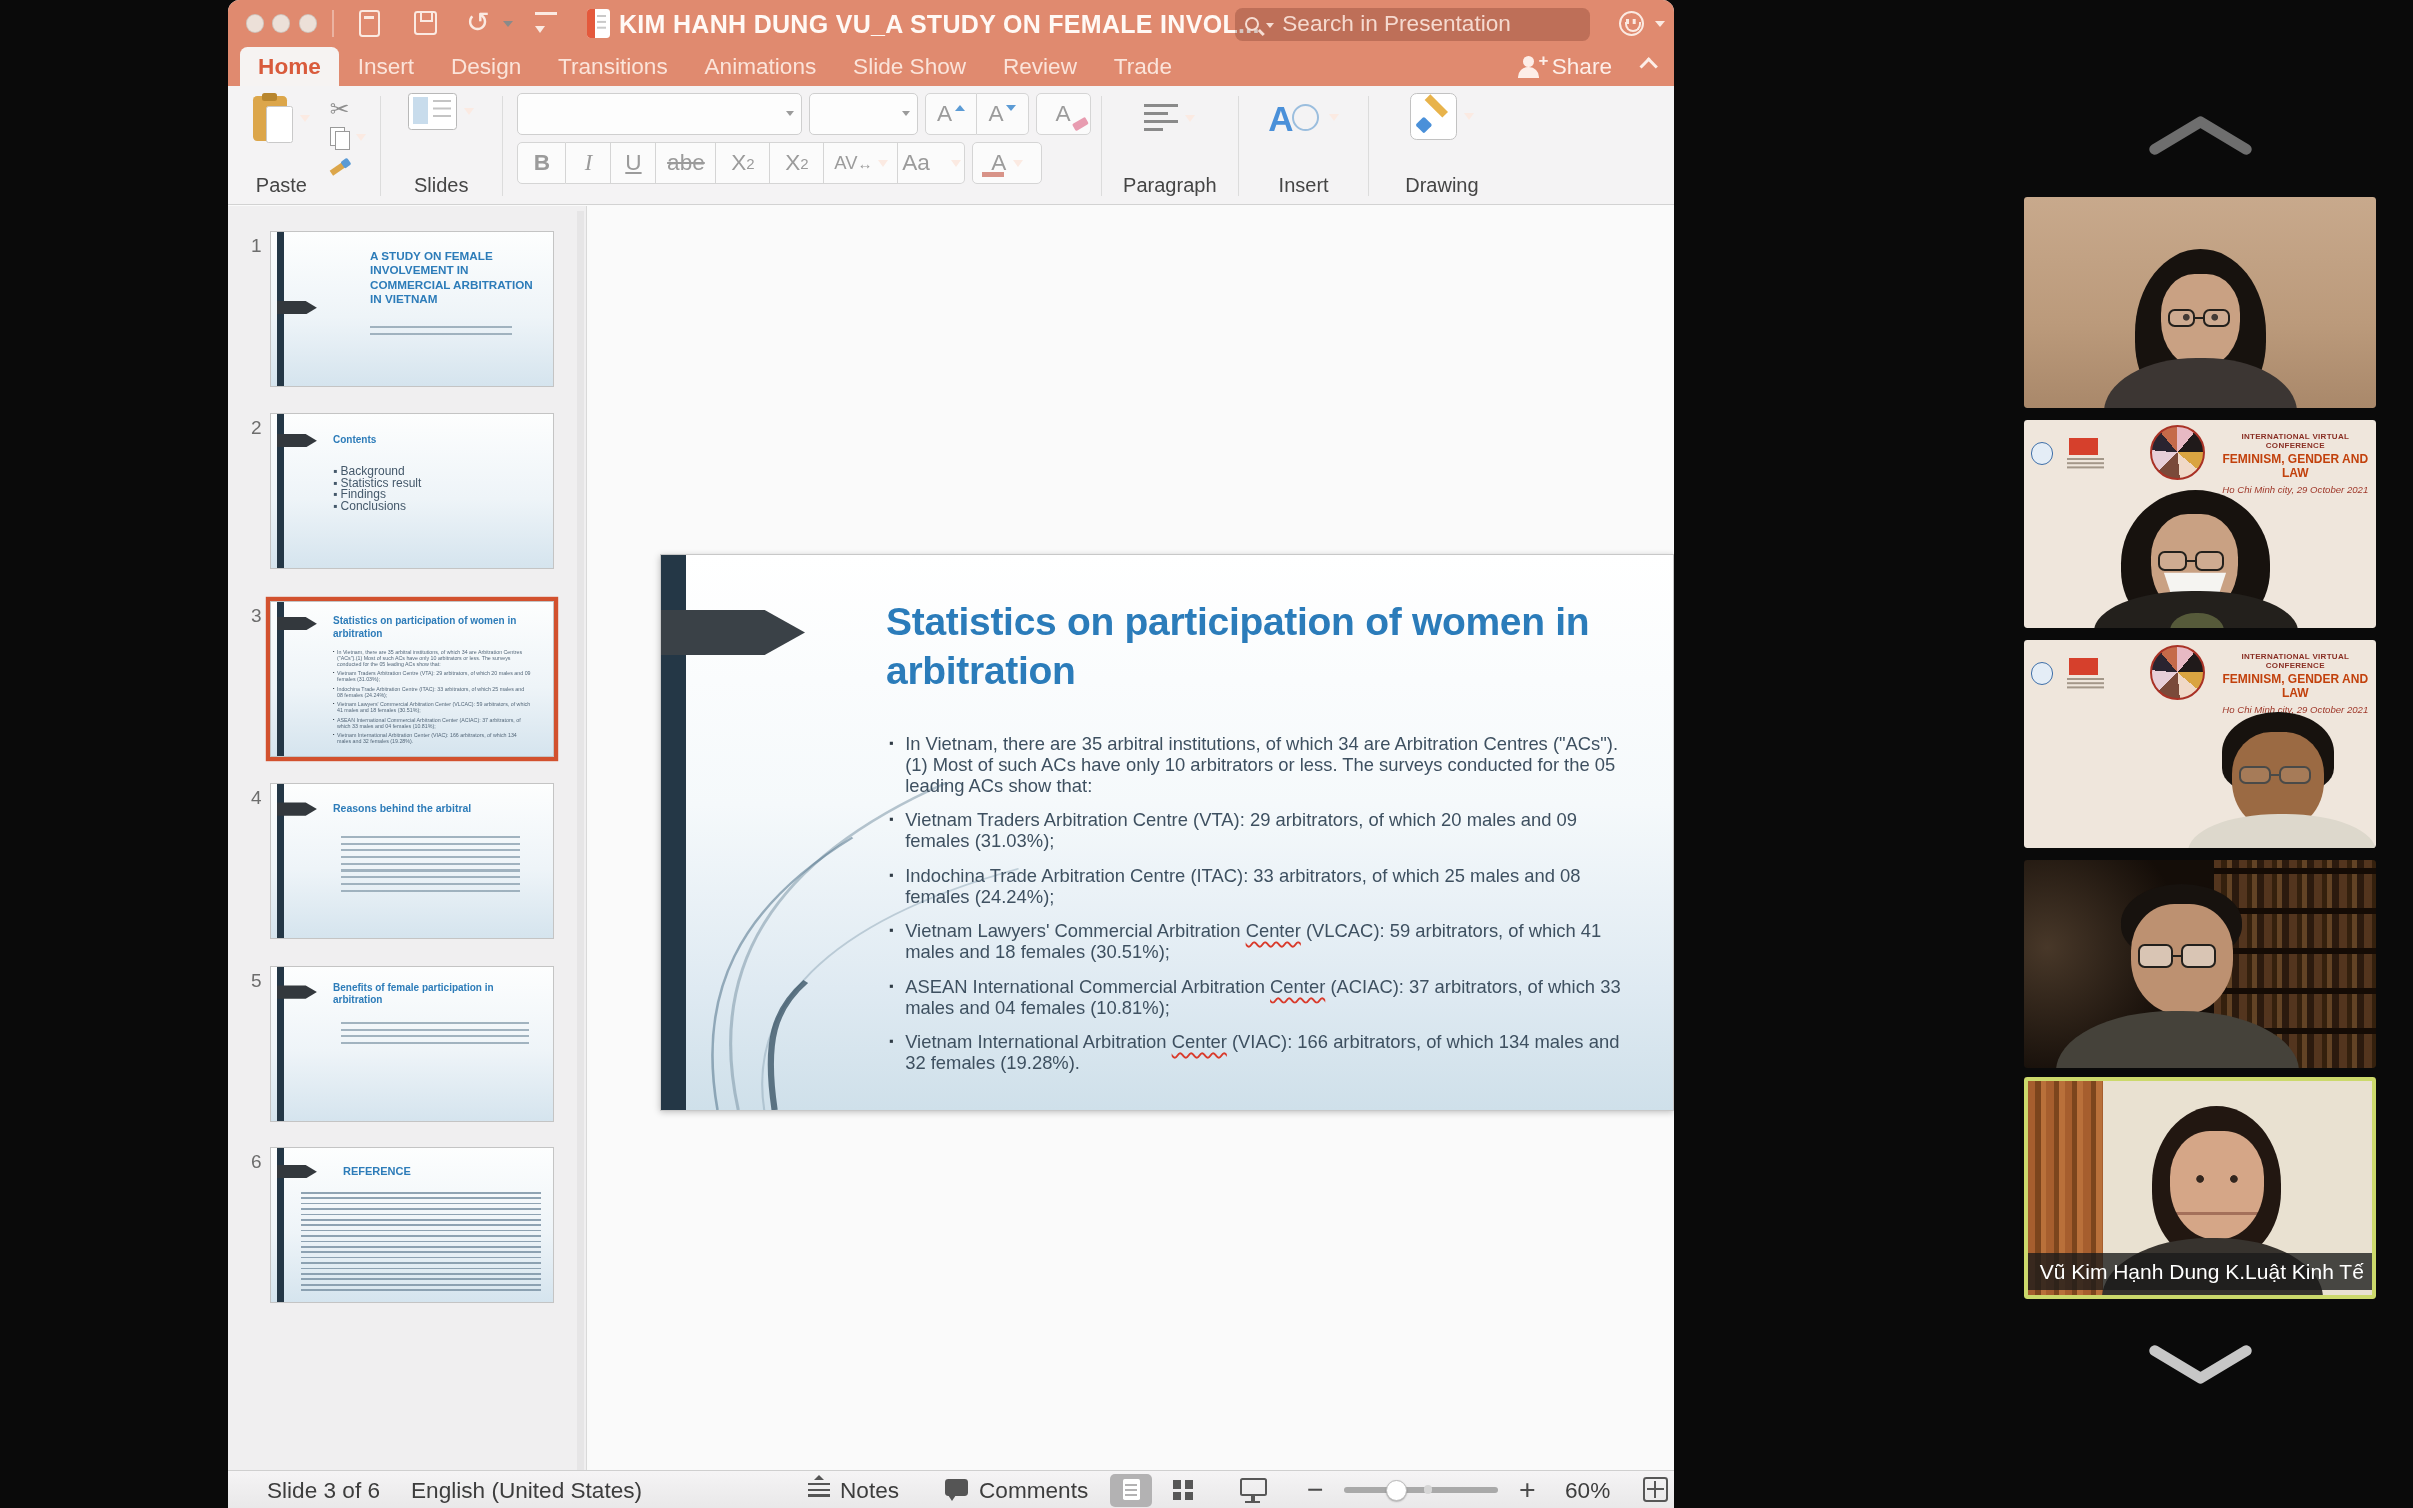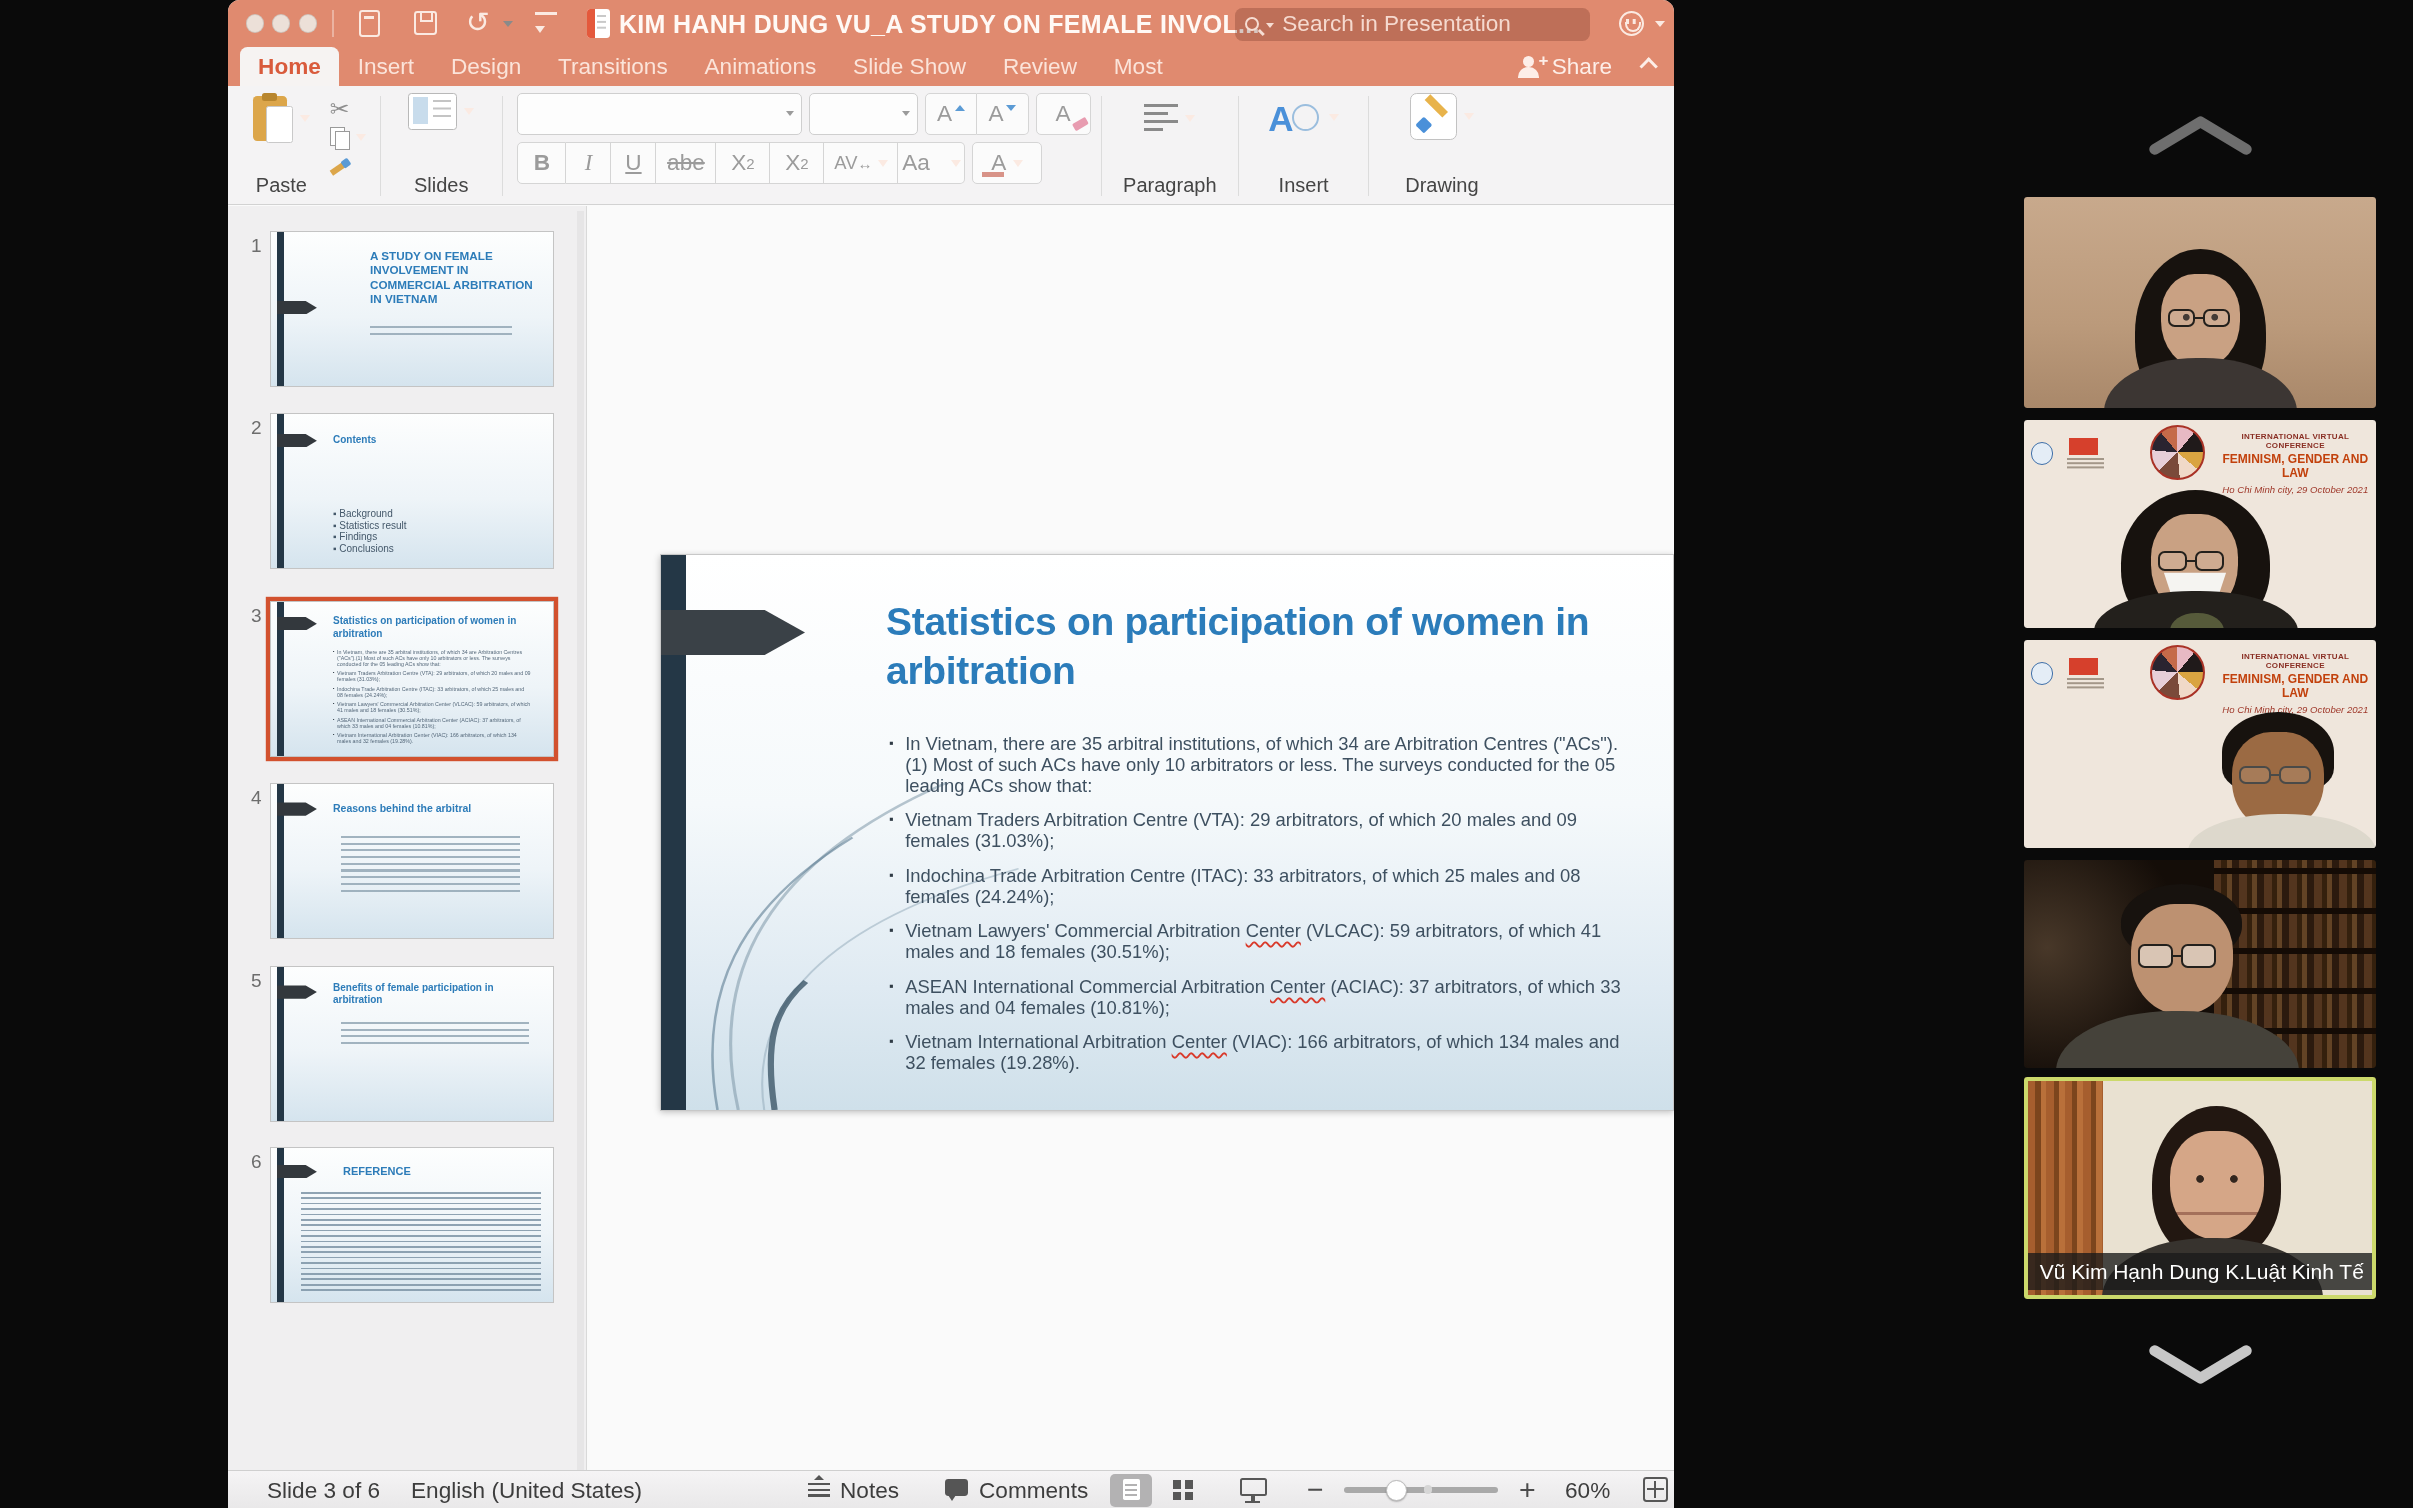--- a/index.html
+++ b/index.html
@@ -132,21 +132,21 @@
   
   .thumb { position:absolute; left:42px; width:284px; height:156px; border:0.8px solid #c4c4c4;
            background:linear-gradient(180deg,#fdfefe 0%,#eef4f8 55%,#d5e4ee 100%); overflow:hidden; }
   .thumb.sel { box-shadow:0 0 0 4.2px #d2512e; }
   .tnum { position:absolute; left:11.7px; width:22px; text-align:right; font-size:19px; color:#6d6d6d; }
   .tbar { position:absolute; left:5.9px; top:0; width:7.5px; height:100%; background:#243746; }
   .tarrow { position:absolute; left:5.9px; width:40px; height:13.4px; background:#33383d;
             clip-path:polygon(0 0,72% 0,100% 50%,72% 100%,0 100%); }
   .ttitle { position:absolute; font-weight:bold; color:#2d7cb9; line-height:1.22; }
   .bars { position:absolute; background-image:repeating-linear-gradient(180deg,#93a7b5 0 2.1px,transparent 2.1px 6.7px); opacity:.85;}
-  .minib { position:absolute; font-size:10px; color:#44586a; line-height:10px;margin-top:43px; }
+  .minib { position:absolute; font-size:12px; color:#44586a; line-height:10px; }
   .minib div { margin-bottom:1.7px; }
   .mini3 { position:absolute; left:62px; top:47px; width:198px; font-size:5.3px; line-height:6px; color:#55687a;}
   .mini3 .row { display:flex; gap:2.5px; margin-bottom:3.4px; }
   .mini3 .mk { font-size:4.2px; line-height:5.9px; color:#2f3b45; }
 
   
   .slide { position:absolute; left:72px; top:348px; width:1014px; height:557px;
            background:linear-gradient(180deg,#ffffff 0%,#f5f9fb 45%,#dfeaf2 78%,#cfe0ea 100%);
            border:0.8px solid #c8c8c8; box-shadow:0 1.7px 6.7px rgba(0,0,0,.25); overflow:hidden; }
   .sbar { position:absolute; left:0; top:0; width:25px; height:100%; background:#243746; }
@@ -253,21 +253,21 @@
   </div>
 
   <div class="tabrow">
     <span class="tab active">Home</span>
     <span class="tab">Insert</span>
     <span class="tab">Design</span>
     <span class="tab">Transitions</span>
     <span class="tab">Animations</span>
     <span class="tab">Slide Show</span>
     <span class="tab">Review</span>
-    <span class="tab">Most</span>
+    <span class="tab">Trade</span>
     <span class="share">
       <span class="shp">
           <span class="shplus">+</span>
         </span>
       <span>Share</span>
     </span>
     <span class="chev-up"></span>
   </div>
 
   <div class="ribbon">

